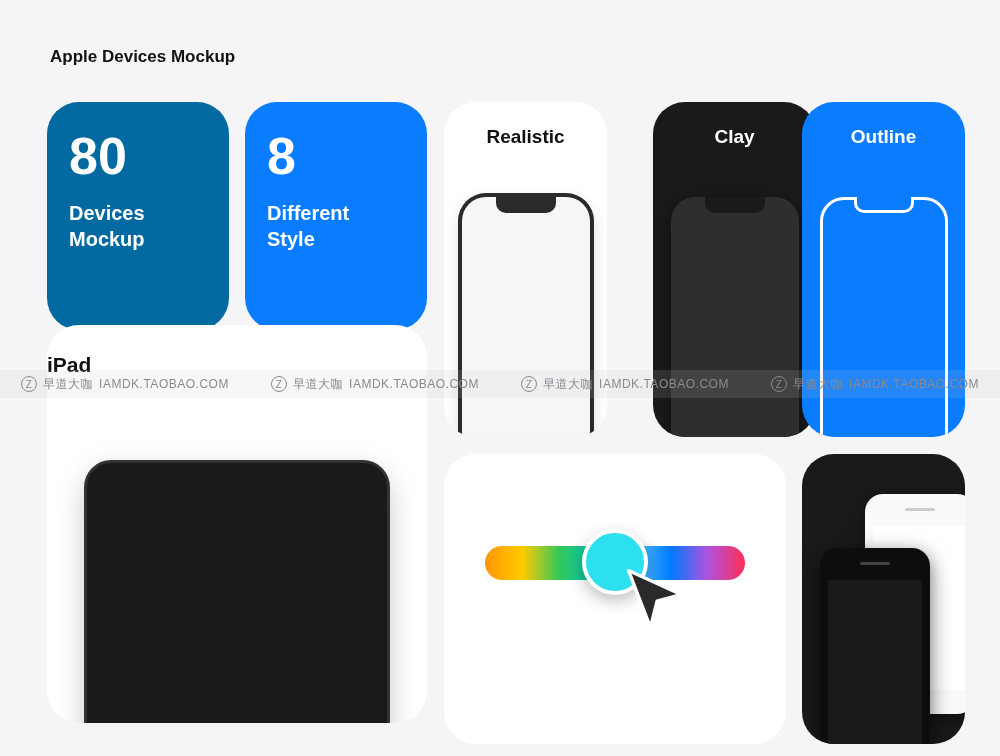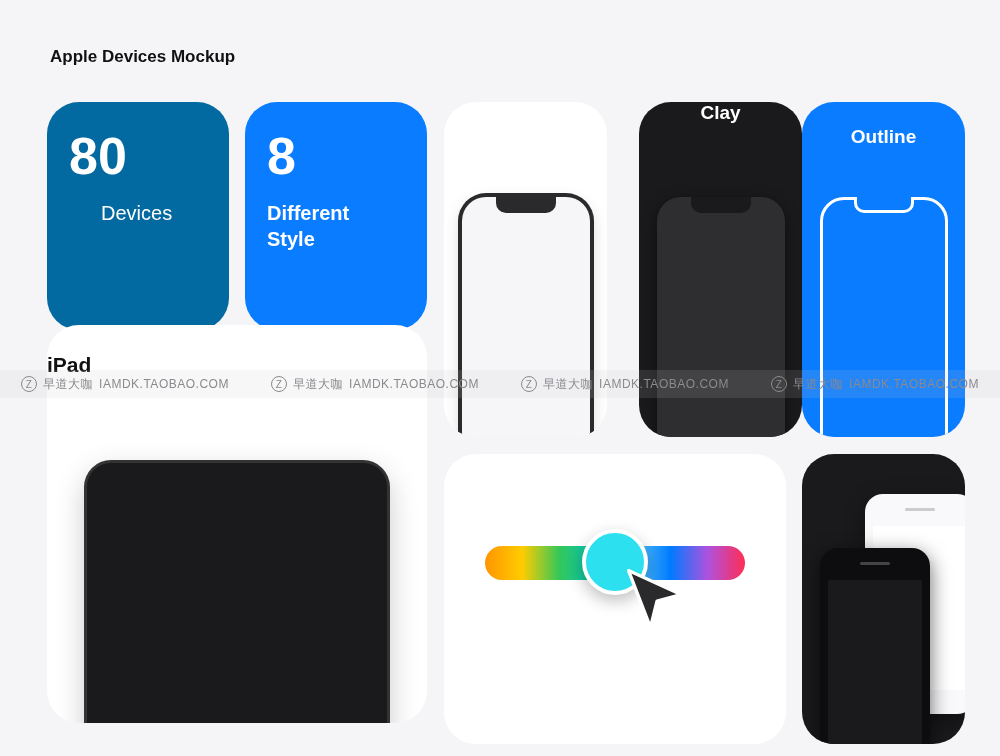--- a/index.html
+++ b/index.html
@@ -24,21 +24,21 @@
   border-radius: 32px;
   overflow: hidden;
 }
 .card-80 {
   left: 47px; top: 102px; width: 182px; height: 228px;
   background: #0369a1;
   padding: 28px 22px;
   color: #fff;
 }
 .card-80 .big { font-size: 52px; font-weight: 700; line-height: 1; margin-bottom: 18px; }
-.card-80 .line { font-size: 20px; font-weight: 400; line-height: 1.3; margin-left: 32px; }
+.card-80 .line { font-size: 20px; font-weight: 700; line-height: 1.3; }
 .card-8 {
   left: 245px; top: 102px; width: 182px; height: 228px;
   background: #0a7cff;
   padding: 28px 22px;
   color: #fff;
 }
 .card-8 .big { font-size: 52px; font-weight: 700; line-height: 1; margin-bottom: 18px; }
 .card-8 .line { font-size: 20px; font-weight: 700; line-height: 1.3; }
 .card-realistic {
   left: 444px; top: 102px; width: 163px; height: 335px;
@@ -54,23 +54,24 @@
   background: #f6f6f8;
   box-shadow: 0 0 0 4px #2a2a2c, 0 6px 18px rgba(0,0,0,.2);
 }
 .phone-realistic .notch {
   position: absolute; top: 0; left: 50%; transform: translateX(-50%);
   width: 60px; height: 16px;
   background: #2a2a2c;
   border-radius: 0 0 10px 10px;
 }
 .card-clay {
-  left: 639px; top: 102px; width: 163px; height: 335px;
-  background: #1a1a1c;
-  text-align: center;
+  left: 653px; top: 102px; width: 163px; height: 335px;
+  background: #1a1a1c;
+  text-align: center;
+  padding-top: 24px;
 }
 .card-clay .label { font-size: 19px; font-weight: 700; color: #fff; }
 .phone-clay {
   position: absolute; left: 50%; bottom: -20px; transform: translateX(-50%);
   width: 128px; height: 260px;
   border-radius: 24px;
   background: #2e2e30;
   box-shadow: 0 4px 14px rgba(0,0,0,.5);
 }
 .phone-clay .notch {
@@ -187,29 +188,31 @@
 }
 </style>
 </head>
 <body>
 
 <div class="page-title">Apple Devices Mockup</div>
 
 <div class="card card-80">
   <div class="big">80</div>
   <div class="line">Devices</div>
+  <div class="line">Mockup</div>
 </div>
 
 <div class="card card-8">
   <div class="big">8</div>
   <div class="line">Different</div>
   <div class="line">Style</div>
 </div>
 
 <div class="card card-realistic">
+  <div class="label">Realistic</div>
   <div class="phone-realistic">
     <div class="notch"></div>
   </div>
 </div>
 
 <div class="card card-clay">
   <div class="label">Clay</div>
   <div class="phone-clay">
     <div class="notch"></div>
   </div>

